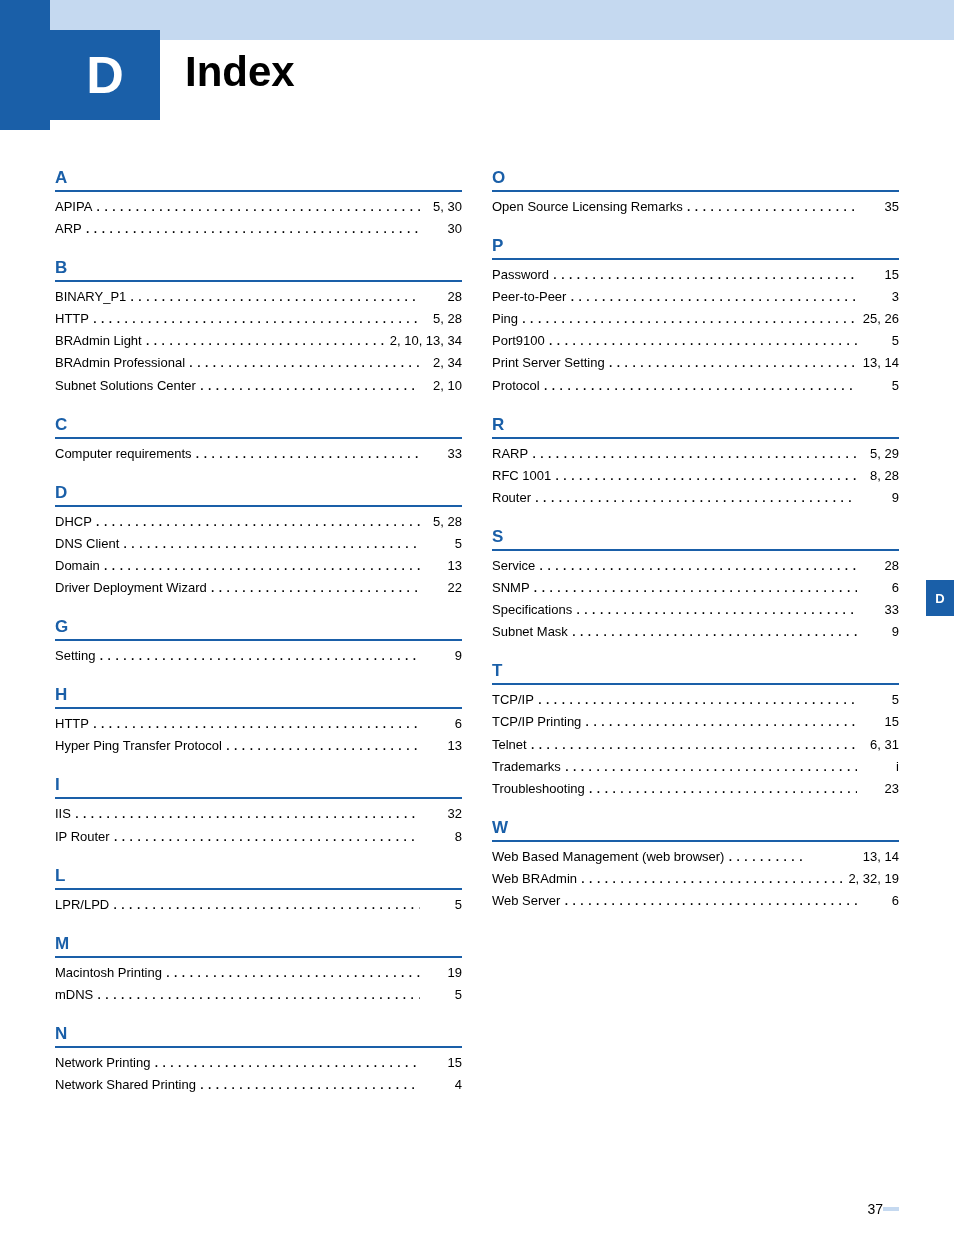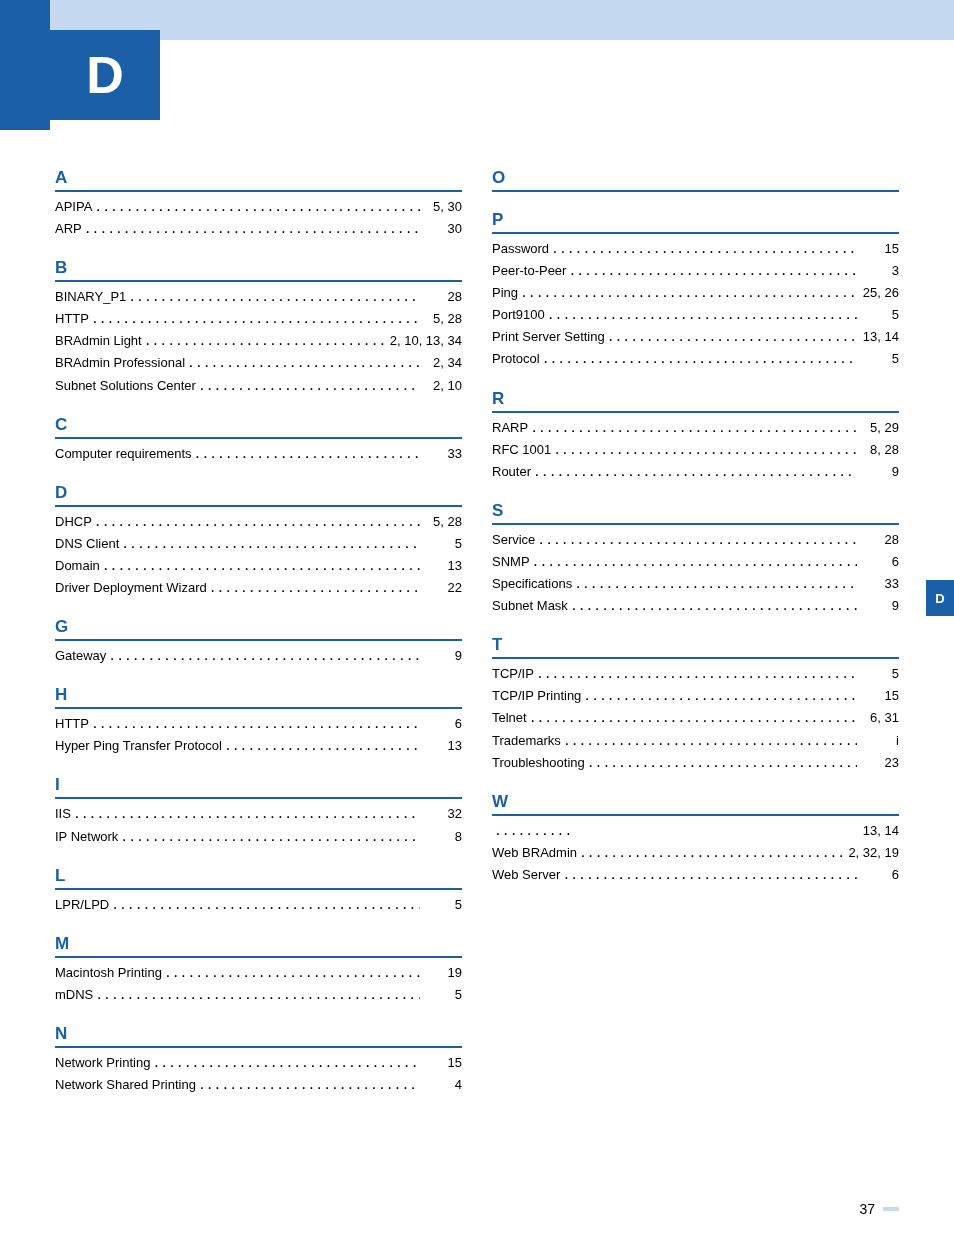--- a/index.html
+++ b/index.html
@@ -147,38 +147,39 @@
 
     
     .page-number-bar {
       position: absolute;
       bottom: 18px;
       right: 55px;
       font-size: 14px;
       color: #000;
       display: flex;
       align-items: center;
-      gap: 8px;
+      gap: 0;
     }
 
     .page-num-box {
       background: #c5d9f0;
       padding: 2px 8px;
       font-size: 13px;
     }
   </style>
 </head>
 <body>
 
 <div class="header-bar">
   <div class="blue-tab-left"></div>
   <div class="blue-tab-top"></div>
   <div class="letter-box">
     <span>D</span>
   </div>
+  <div class="page-title">Index</div>
 </div>
 
 <div class="content">
 
   <div class="column-left" id="left-col">
       <div>
         <div class="section-header"><span>A</span></div>
         <div class="index-entry">
           <span class="entry-name">APIPA</span>
           <span class="entry-dots" style="font-family: monospace; font-size: 13px; letter-spacing: 0px;">............................................................</span>
@@ -245,21 +246,21 @@
         </div>
         <div class="index-entry">
           <span class="entry-name">Driver Deployment Wizard</span>
           <span class="entry-dots" style="font-family: monospace; font-size: 13px; letter-spacing: 0px;">.......................................</span>
           <span class="entry-page">22</span>
         </div>
       </div>
       <div>
         <div class="section-header"><span>G</span></div>
         <div class="index-entry">
-          <span class="entry-name">Gateway</span>
+          <span class="entry-name">Setting</span>
           <span class="entry-dots" style="font-family: monospace; font-size: 13px; letter-spacing: 0px;">.................................................................</span>
           <span class="entry-page">9</span>
         </div>
       </div>
       <div>
         <div class="section-header"><span>H</span></div>
         <div class="index-entry">
           <span class="entry-name">HTTP</span>
           <span class="entry-dots" style="font-family: monospace; font-size: 13px; letter-spacing: 0px;">...................................................................</span>
           <span class="entry-page">6</span>
@@ -271,21 +272,21 @@
         </div>
       </div>
       <div>
         <div class="section-header"><span>I</span></div>
         <div class="index-entry">
           <span class="entry-name">IIS</span>
           <span class="entry-dots" style="font-family: monospace; font-size: 13px; letter-spacing: 0px;">.....................................................................</span>
           <span class="entry-page">32</span>
         </div>
         <div class="index-entry">
-          <span class="entry-name">IP Network</span>
+          <span class="entry-name">IP Router</span>
           <span class="entry-dots" style="font-family: monospace; font-size: 13px; letter-spacing: 0px;">.............................................................</span>
           <span class="entry-page">8</span>
         </div>
       </div>
       <div>
         <div class="section-header"><span>L</span></div>
         <div class="index-entry">
           <span class="entry-name">LPR/LPD</span>
           <span class="entry-dots" style="font-family: monospace; font-size: 13px; letter-spacing: 0px;">.................................................................</span>
           <span class="entry-page">5</span>
@@ -315,20 +316,25 @@
           <span class="entry-name">Network Shared Printing</span>
           <span class="entry-dots" style="font-family: monospace; font-size: 13px; letter-spacing: 0px;">............................................</span>
           <span class="entry-page">4</span>
         </div>
       </div>
     </div>
 
   <div class="column-right" id="right-col">
       <div>
         <div class="section-header"><span>O</span></div>
+        <div class="index-entry">
+          <span class="entry-name">Open Source Licensing Remarks</span>
+          <span class="entry-dots" style="font-family: monospace; font-size: 13px; letter-spacing: 0px;">......................</span>
+          <span class="entry-page">35</span>
+        </div>
       </div>
       <div>
         <div class="section-header"><span>P</span></div>
         <div class="index-entry">
           <span class="entry-name">Password</span>
           <span class="entry-dots" style="font-family: monospace; font-size: 13px; letter-spacing: 0px;">.................................................................</span>
           <span class="entry-page">15</span>
         </div>
         <div class="index-entry">
           <span class="entry-name">Peer-to-Peer</span>
@@ -421,20 +427,21 @@
         </div>
         <div class="index-entry">
           <span class="entry-name">Troubleshooting</span>
           <span class="entry-dots" style="font-family: monospace; font-size: 13px; letter-spacing: 0px;">.......................................................</span>
           <span class="entry-page">23</span>
         </div>
       </div>
       <div>
         <div class="section-header"><span>W</span></div>
         <div class="index-entry">
+          <span class="entry-name">Web Based Management (web browser)</span>
           <span class="entry-dots" style="font-family: monospace; font-size: 13px; letter-spacing: 0px;">..........</span>
           <span class="entry-page">13, 14</span>
         </div>
         <div class="index-entry">
           <span class="entry-name">Web BRAdmin</span>
           <span class="entry-dots" style="font-family: monospace; font-size: 13px; letter-spacing: 0px;">............................................</span>
           <span class="entry-page">2, 32, 19</span>
         </div>
         <div class="index-entry">
           <span class="entry-name">Web Server</span>

